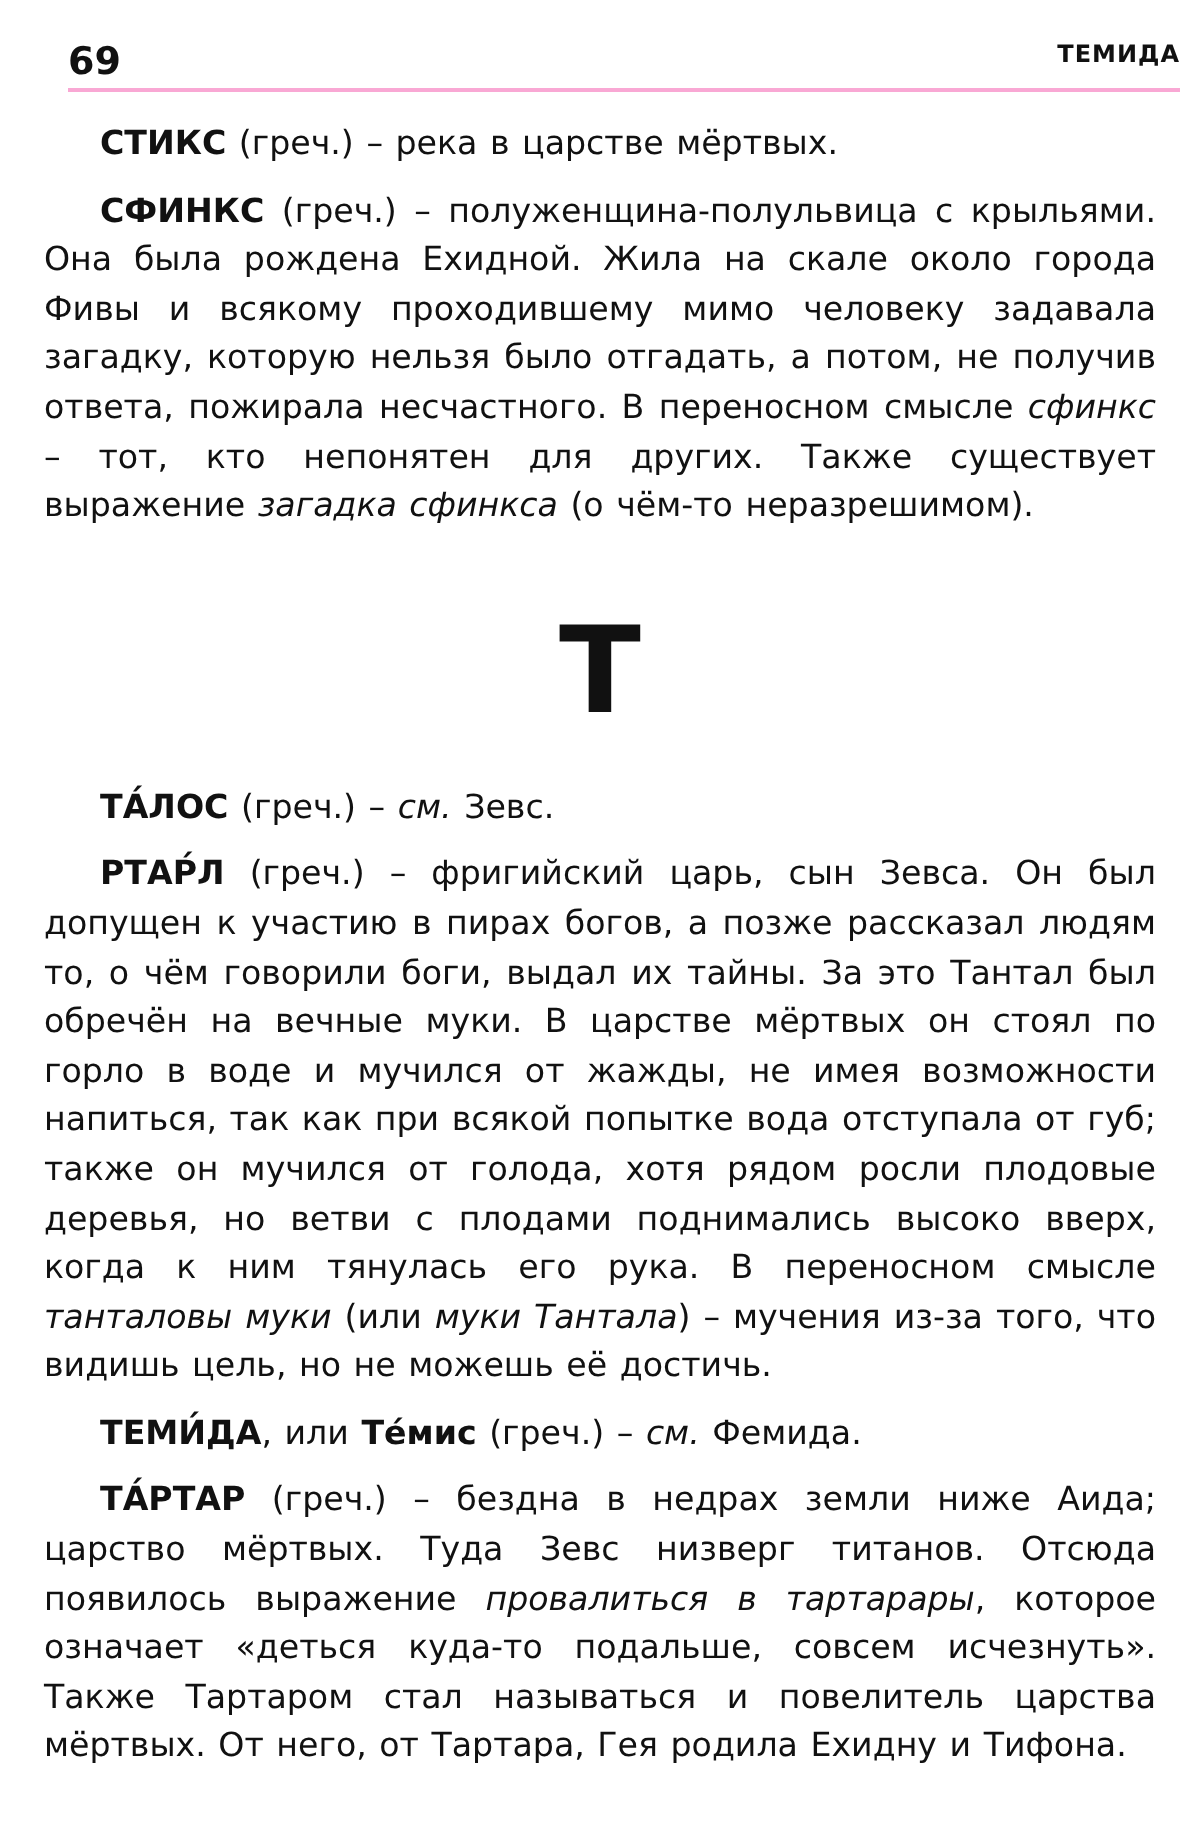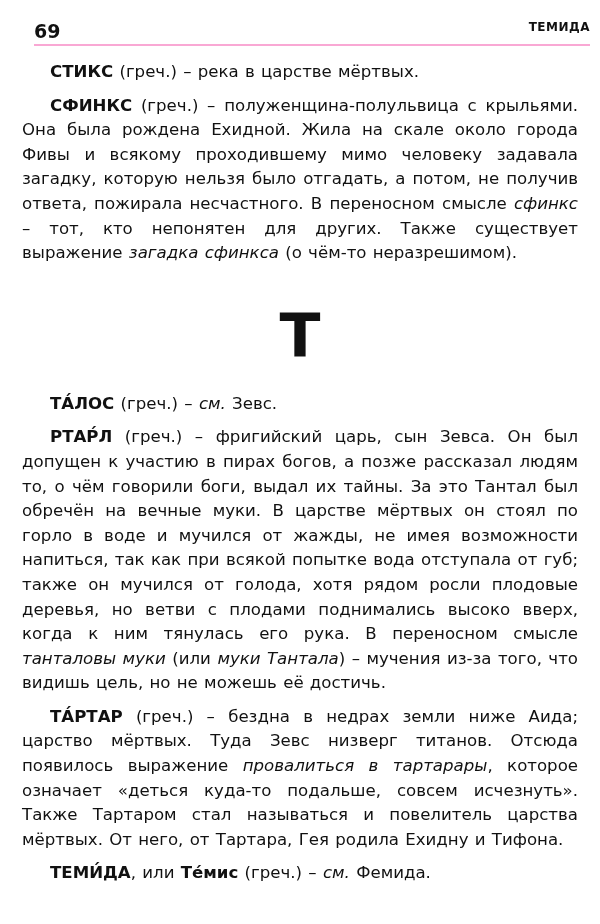--- a/index.html
+++ b/index.html
@@ -55,22 +55,22 @@
       <span class="hw">ТА́ЛОС</span>
       <span>(греч.)</span><span> – </span><span class="it">см.</span><span> Зевс.</span>
     </p>
 
     <p class="entry">
       <span class="hw">РТАР́Л</span>
       <span>(греч.)</span><span> – фригийский царь, сын Зевса. Он был допущен к участию в пирах богов, а позже рассказал людям то, о чём говорили боги, выдал их тайны. За это Тантал был обречён на вечные муки. В царстве мёртвых он стоял по горло в воде и мучился от жажды, не имея возможности напиться, так как при всякой попытке вода отступала от губ; также он мучился от голода, хотя рядом росли плодовые деревья, но ветви с плодами поднимались высоко вверх, когда к ним тянулась его рука. В переносном смысле </span><span class="it">танталовы муки</span><span> (или </span><span class="it">муки Тантала</span><span>) – мучения из-за того, что видишь цель, но не можешь её достичь.</span>
     </p>
 
     <p class="entry">
-      <span class="hw">ТА́РТАР</span>
-      <span>(греч.)</span><span> – бездна в недрах земли ниже Аида; царство мёртвых. Туда Зевс низверг титанов. Отсюда появилось выражение </span><span class="it">провалиться в тартарары</span><span>, которое означает «деться куда-то подальше, совсем исчезнуть». Также Тартаром стал называться и повелитель царства мёртвых. От него, от Тартара, Гея родила Ехидну и Тифона.</span>
+      <span class="hw">ТЕМИ́ДА</span><span>, или </span><span class="hw">Те́мис</span>
+      <span>(греч.)</span><span> – </span><span class="it">см.</span><span> Фемида.</span>
     </p>
 
     <p class="entry">
-      <span class="hw">ТЕМИ́ДА</span><span>, или </span><span class="hw">Те́мис</span>
-      <span>(греч.)</span><span> – </span><span class="it">см.</span><span> Фемида.</span>
+      <span class="hw">ТА́РТАР</span>
+      <span>(греч.)</span><span> – бездна в недрах земли ниже Аида; царство мёртвых. Туда Зевс низверг титанов. Отсюда появилось выражение </span><span class="it">провалиться в тартарары</span><span>, которое означает «деться куда-то подальше, совсем исчезнуть». Также Тартаром стал называться и повелитель царства мёртвых. От него, от Тартара, Гея родила Ехидну и Тифона.</span>
     </p>
   </div>
 </div>
 
 </body></html>

